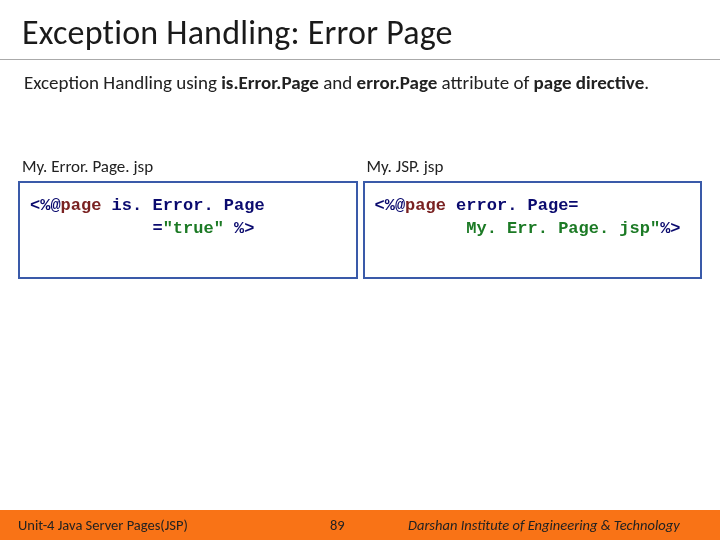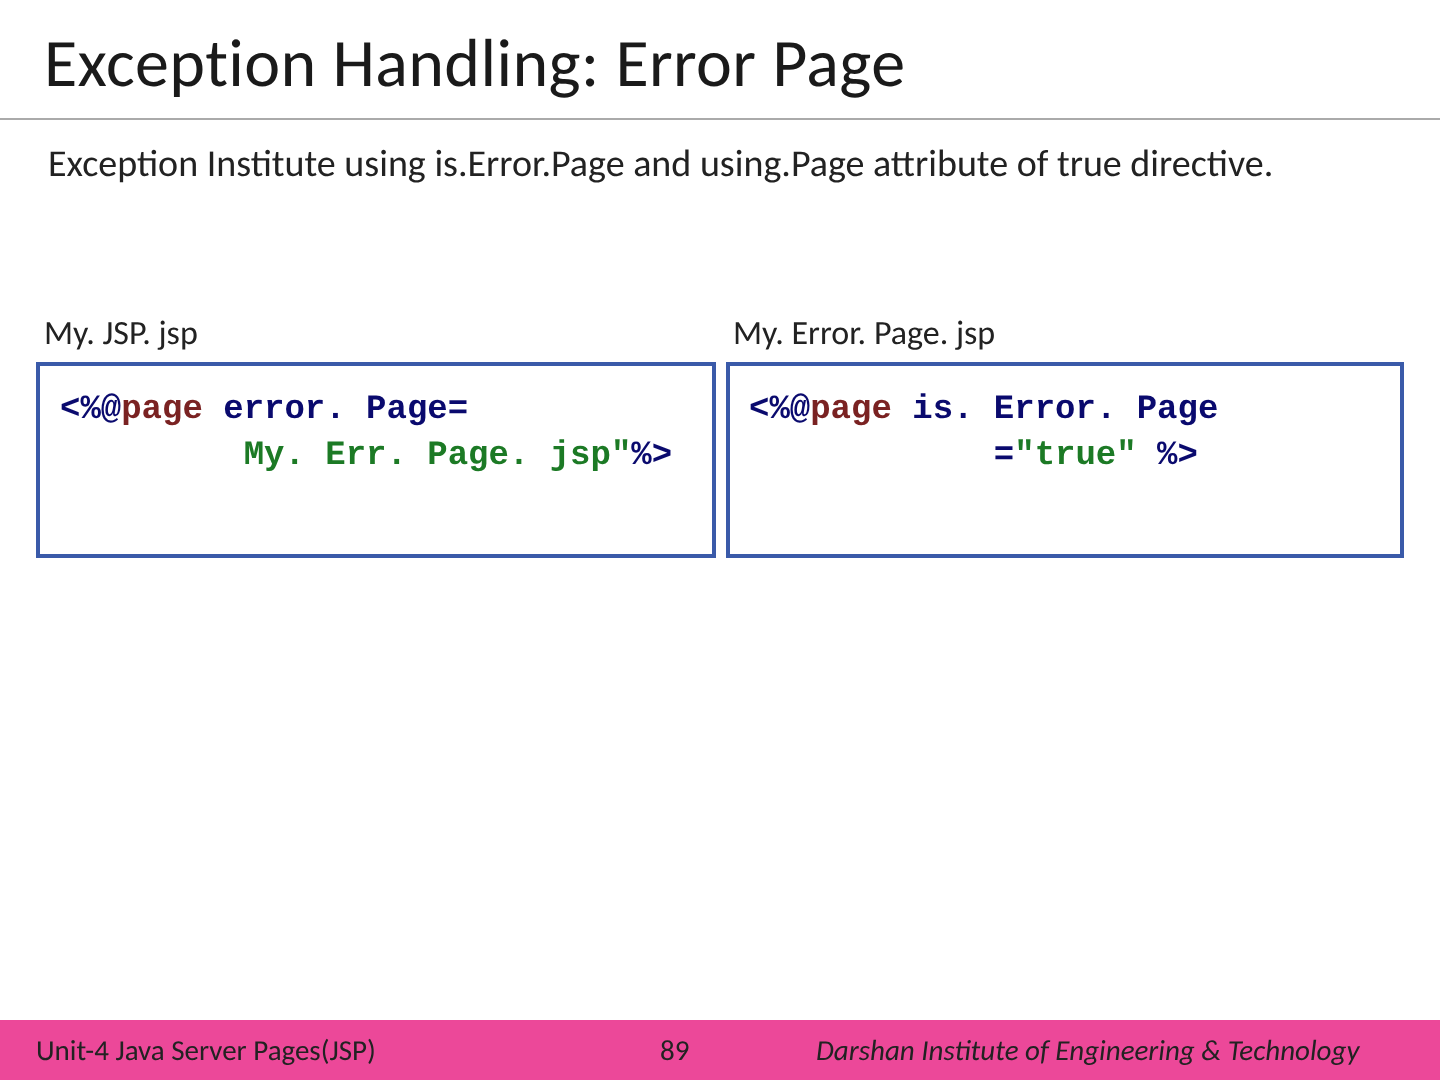--- a/index.html
+++ b/index.html
@@ -25,21 +25,21 @@
     color: #1a1a1a;
     letter-spacing: 0.2px;
   }
   .subtitle {
     font-size: 19px;
     padding: 10px 24px 0 24px;
     line-height: 1.35;
     text-align: justify;
     color: #222;
   }
-  .subtitle b { font-weight: 400; }
+  .subtitle b { font-weight: 700; }
   .content {
     flex: 1;
     display: flex;
     gap: 5px;
     padding: 60px 18px 0 18px;
     align-items: flex-start;
   }
   .col {
     width: 50%;
     display: flex;
@@ -60,53 +60,53 @@
     line-height: 1.35;
     white-space: pre;
   }
   .cb-navy { color: #0a0a6e; }
   .cb-maroon { color: #7a2222; }
   .cb-green { color: #1c7a25; }
   .footer {
     position: absolute;
     bottom: 0; left: 0; right: 0;
     height: 30px;
-    background: #ec4899;
+    background: #f97316;
     display: flex;
     align-items: center;
     font-size: 14.5px;
     color: #222;
   }
   .footer .left { padding-left: 18px; flex: 1; }
   .footer .num { width: 60px; text-align: left; }
   .footer .right { flex: 1; text-align: left; padding-left: 18px; font-style: italic; }
 </style>
 </head>
 <body>
 
 <div class="slide">
 
   <div class="title">Exception Handling: Error Page</div>
 
   <div class="subtitle">
-    <span>Exception Institute using </span><b>is.Error.Page</b><span> and </span><b>using.Page</b><span> attribute of </span><b>true directive</b><span>.</span>
+    <span>Exception Handling using </span><b>is.Error.Page</b><span> and </span><b>error.Page</b><span> attribute of </span><b>page directive</b><span>.</span>
   </div>
 
   <div class="content">
 
     <div class="col">
+      <div class="file-label">My. Error. Page. jsp</div>
+      <div class="codebox"><span class="cb-navy">&lt;%@</span><span class="cb-maroon">page</span><span class="cb-navy"> is. Error. Page</span><span class="cb-navy">
+            =</span><span class="cb-green">"true"</span><span class="cb-navy"> %&gt;</span></div>
+    </div>
+
+    <div class="col">
       <div class="file-label">My. JSP. jsp</div>
       <div class="codebox"><span class="cb-navy">&lt;%@</span><span class="cb-maroon">page</span><span class="cb-navy"> error. Page=</span><span class="cb-green">
          My. Err. Page. jsp"</span><span class="cb-navy">%&gt;</span></div>
-    </div>
-
-    <div class="col">
-      <div class="file-label">My. Error. Page. jsp</div>
-      <div class="codebox"><span class="cb-navy">&lt;%@</span><span class="cb-maroon">page</span><span class="cb-navy"> is. Error. Page</span><span class="cb-navy">
-            =</span><span class="cb-green">"true"</span><span class="cb-navy"> %&gt;</span></div>
     </div>
 
   </div>
 
   <div class="footer">
     <div class="left">Unit-4 Java Server Pages(JSP)</div>
     <div class="num">89</div>
     <div class="right">Darshan Institute of Engineering &amp; Technology</div>
   </div>
 

